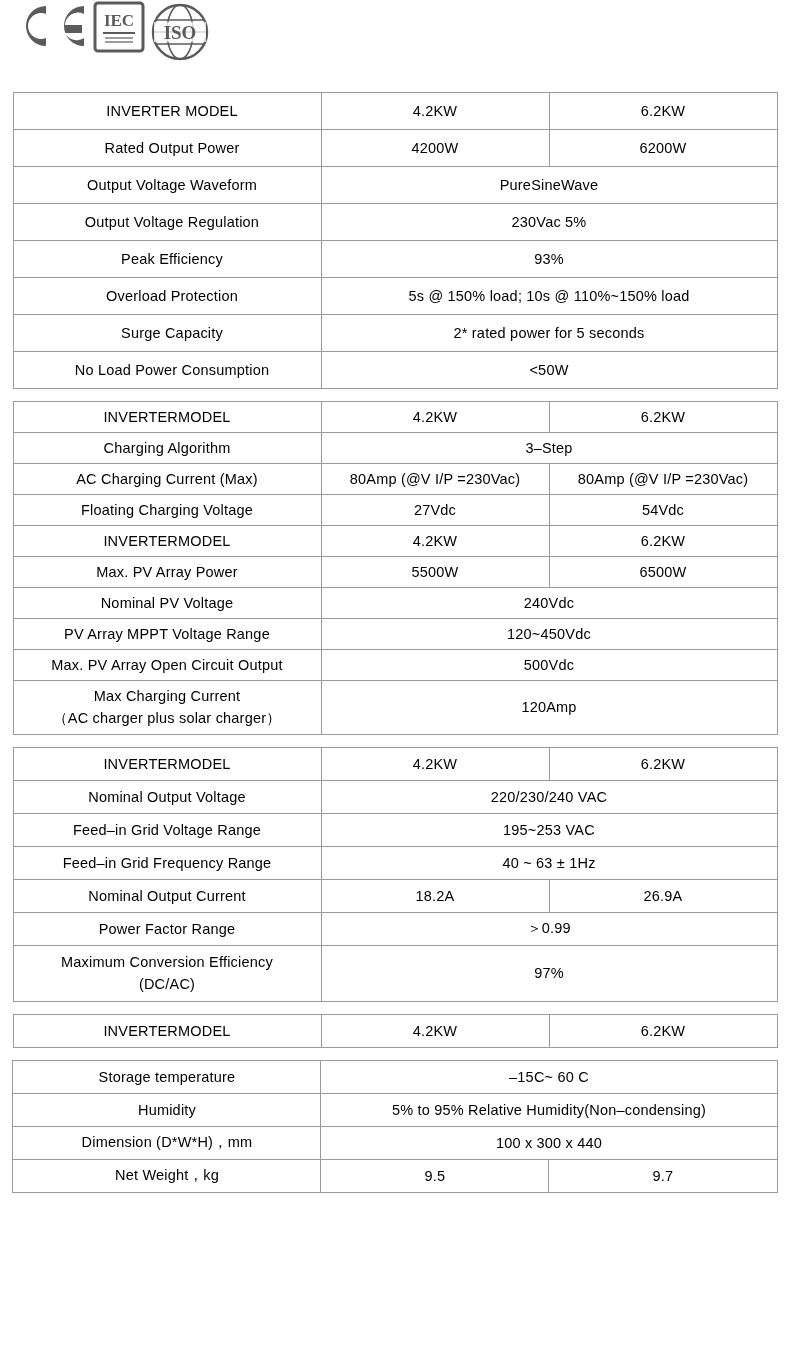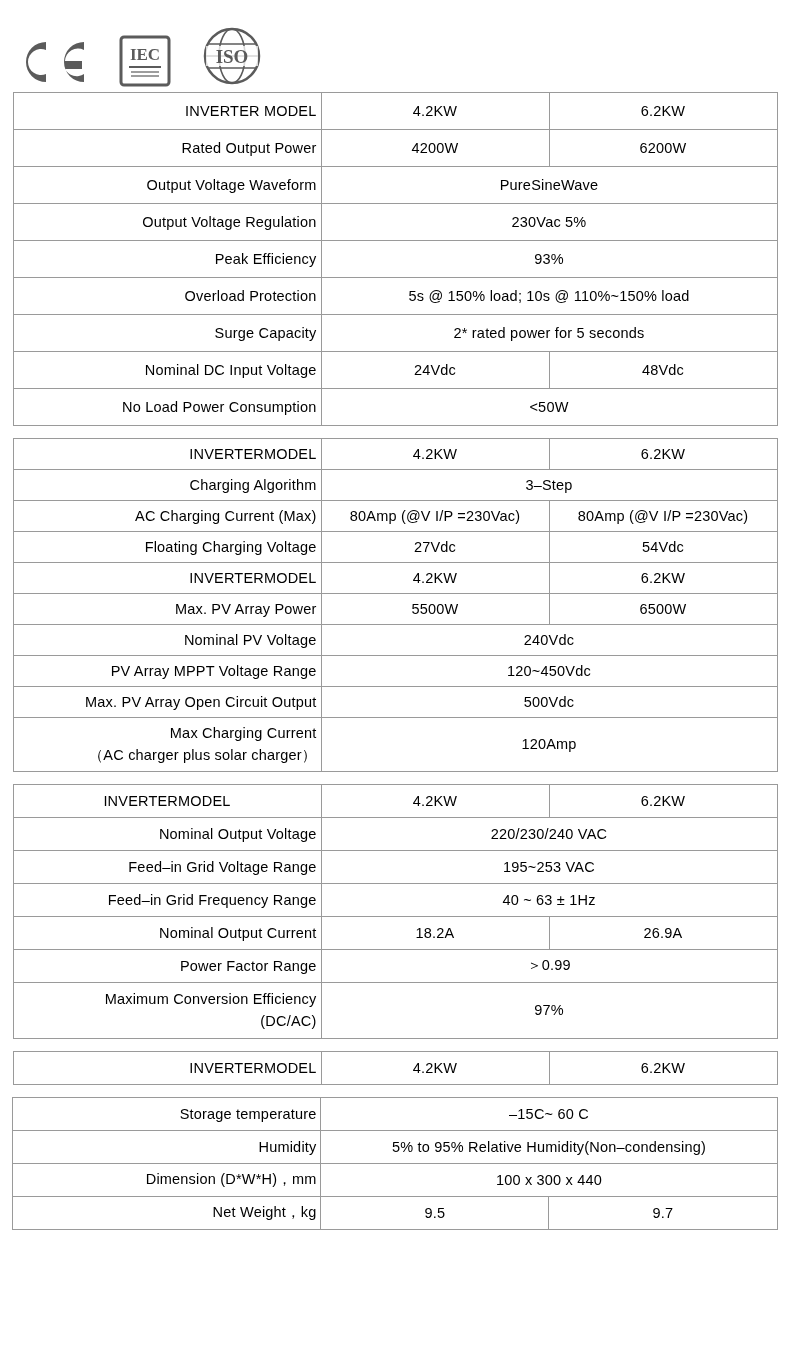--- a/index.html
+++ b/index.html
@@ -20,23 +20,22 @@
     height: 1353px;
     position: relative;
     box-sizing: border-box;
     padding: 0;
   }
 
   
   .logos {
     height: 92px;
     display: flex;
-    align-items: flex-end;
+    align-items: flex-start;
     padding-left: 12px;
-    gap: 26px;
     box-sizing: border-box;
   }
   .logo-ce { display: block; }
   .logo-iec { display: block; }
   .logo-iso { display: block; }
 
   
   .tbl {
     border-collapse: collapse;
     width: 764px;
@@ -46,21 +45,21 @@
   }
   .tbl td {
     border: 1px solid #9a9a9a;
     font-size: 14.5px;
     padding: 6px 4px;
     height: 22px;
     vertical-align: middle;
     letter-spacing: .2px;
   }
   .tbl td.label {
-    text-align: right;
+    text-align: center;
     padding-left: 14px;
   }
   .tbl td.val {
     text-align: center;
   }
   .tbl td.center-label {
     text-align: center;
   }
   .two-line {
     line-height: 1.55;
@@ -144,25 +143,20 @@
           </tr>
           <tr>
             <td class="label">Overload Protection</td>
             <td class="val" colspan="2">5s @ 150% load; 10s @ 110%~150% load</td>
           </tr>
           <tr>
             <td class="label">Surge Capacity</td>
             <td class="val" colspan="2">2* rated power for 5 seconds</td>
           </tr>
           <tr>
-            <td class="label">Nominal DC Input Voltage</td>
-            <td class="val">24Vdc</td>
-            <td class="val">48Vdc</td>
-          </tr>
-          <tr>
             <td class="label">No Load Power Consumption</td>
             <td class="val" colspan="2">&lt;50W</td>
           </tr>
         </tbody>
       </table>
       <table class="tbl t2">
         <colgroup>
           <col class="col-label">
           <col class="col-a">
           <col class="col-b">

